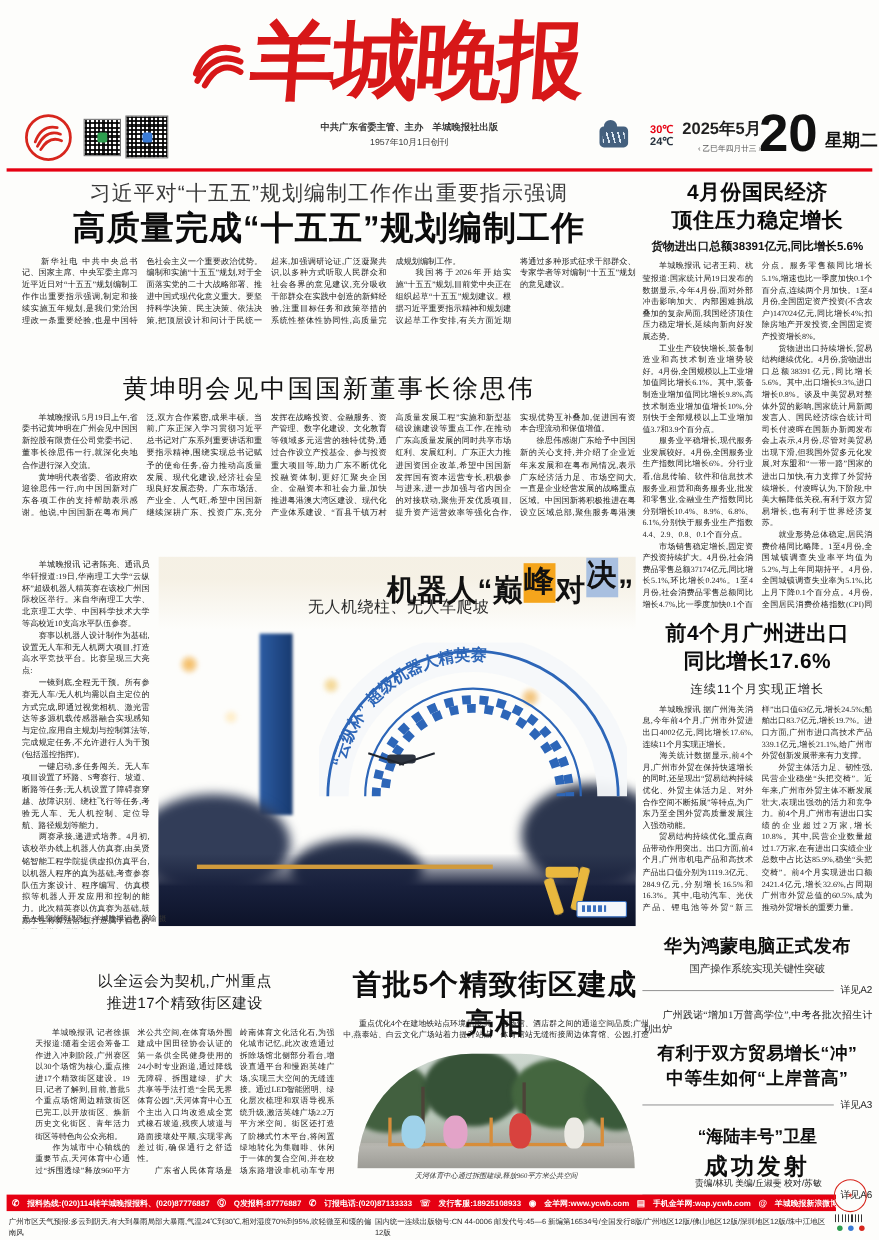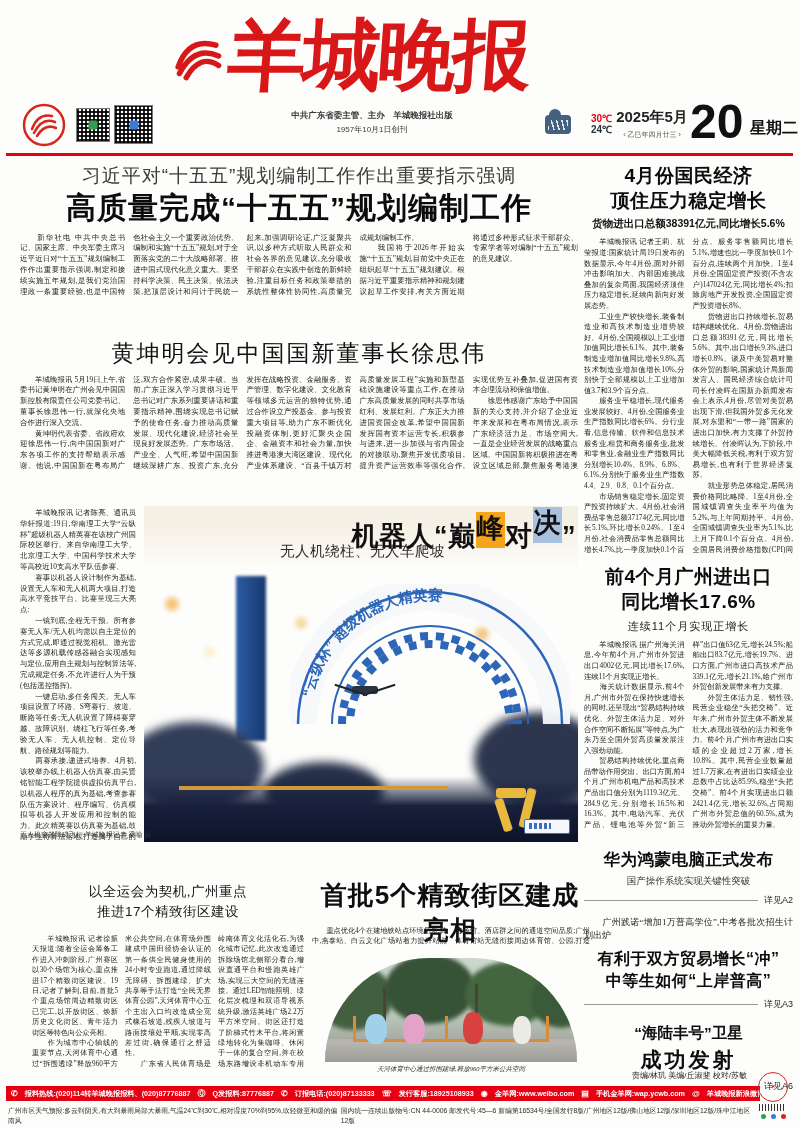--- a/index.html
+++ b/index.html
@@ -21,21 +21,21 @@
   .pub{left:262px;top:110px;width:220px;text-align:center;color:#3b3b3b;}
   .pub .l1{font-size:8.5px;font-weight:bold;}
   .pub .l2{font-size:8px;margin-top:2px;}
   .weather{left:545px;top:113px;display:flex;gap:20px;align-items:center;}
   .cloud{width:26px;height:19px;position:relative;background:#44607e;border-radius:4px;}
   .cloud:before{content:"";position:absolute;left:4px;top:-6px;width:12px;height:12px;border-radius:50%;background:#44607e;}
   .cloud:after{content:"";position:absolute;left:3px;top:5px;right:3px;height:10px;
        background:repeating-linear-gradient(75deg,#dce7f2 0 1.5px,transparent 1.5px 5px);}
   .temps{font-size:10px;font-weight:bold;line-height:11px;}
   .temps .hi{color:#e60012;} .temps .lo{color:#25303c;}
-  .dateblk{left:612px;top:108px;width:80px;text-align:center;}
+  .dateblk{left:612px;top:108px;width:80px;text-align:right;}
   .dateblk .d1{font-size:15px;font-weight:bold;color:#222;}
   .dateblk .d2{font-size:7px;color:#555;margin-top:3px;white-space:nowrap;}
   .daynum{left:690px;top:98px;font-size:48px;font-weight:bold;color:#111;line-height:1;}
   .weekday{left:750px;top:118px;font-size:16px;font-weight:bold;color:#111;text-align:center;}
   .red-rule{left:6px;top:153px;width:787px;height:3px;background:#e60012;}
   
   .main-left{left:20px;top:163px;width:558px;}
   .kicker{text-align:center;font-size:19px;font-weight:500;color:#3a3a3a;letter-spacing:1px;}
   .headline1{text-align:center;font-size:30px;font-weight:900;color:#0c0c0c;line-height:1.12;letter-spacing:1px;margin-top:2px;}
   .newsbody{font-family:"Liberation Serif",serif;font-size:7.4px;line-height:10.8px;color:#222;
@@ -305,21 +305,21 @@
 <div class="abs redbar">
   <span class="ico">✆</span>
     <span>报料热线:(020)114转羊城晚报报料、(020)87776887</span>
   <span class="ico">Ⓠ</span>
     <span>Q发报料:87776887</span>
   <span class="ico">✆</span>
     <span>订报电话:(020)87133333</span>
   <span class="ico">☏</span>
     <span>发行客服:18925108933</span>
   <span class="ico">◉</span>
-    <span>金羊网:www.weibo.com</span>
+    <span>金羊网:www.ycwb.com</span>
   <span class="ico">▤</span>
     <span>手机金羊网:wap.ycwb.com</span>
   <span class="ico">@</span>
     <span>羊城晚报新浪微博:weibo.com/ycwb2010</span>
 </div>
 <div class="abs infoline">
   <span>广州市区天气预报:多云到阴天,有大到暴雨局部大暴雨,气温24℃到30℃,相对湿度70%到95%,吹轻微至和缓的偏南风</span>
   <span>国内统一连续出版物号:CN 44-0006 邮发代号:45—6 新编第16534号/全国发行8版/广州地区12版/佛山地区12版/深圳地区12版/珠中江地区12版</span>
 </div>
 <div class="abs stamp">

